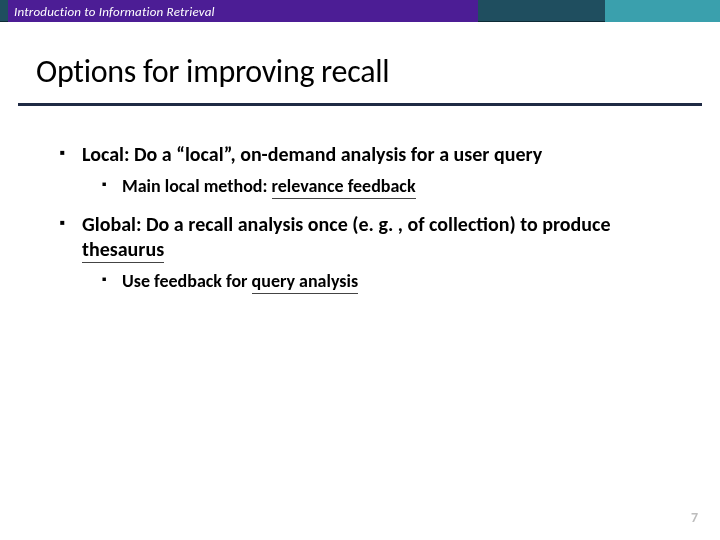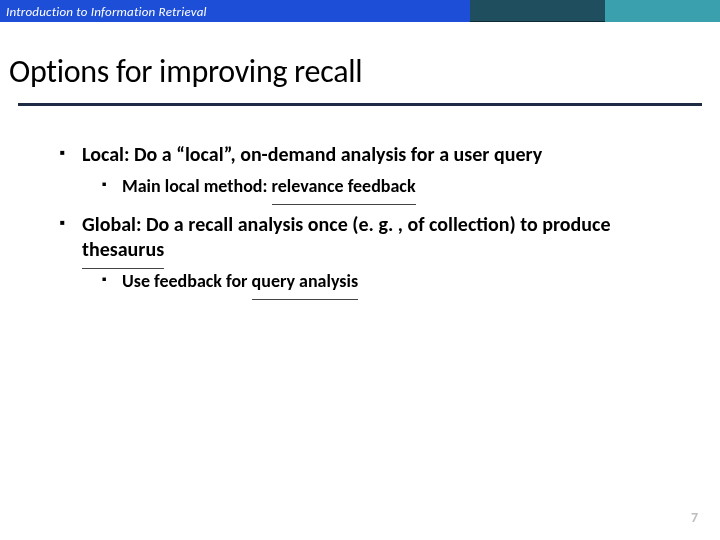--- a/index.html
+++ b/index.html
@@ -1,31 +1,31 @@
 <!DOCTYPE html>
 <html><head>
 <meta charset="utf-8">
 <style>
   * { box-sizing: border-box; margin: 0; padding: 0; }
   html, body { width: 720px; height: 540px; font-family: Calibri, "Segoe UI", sans-serif; background: #fff; color: #000; }
   .header-bar { height: 22px; background: #1f4e5f; border-bottom: 1px solid #0d2b36; position: relative; }
-  .header-bar .title-band { position: absolute; left: 0; top: 0; height: 22px; width: 470px; background: #1d4ed8; display: flex; align-items: center; padding-left: 6px; }
+  .header-bar .title-band { position: absolute; left: 8px; top: 0; height: 22px; width: 470px; background: #4c1d95; display: flex; align-items: center; padding-left: 6px; }
   .header-bar .title-band span { color: #ffffff; font-style: italic; font-size: 13px; letter-spacing: 0.2px; }
   .header-bar .accent { position: absolute; right: 0; top: 0; height: 22px; width: 115px; background: #3aa0ad; }
-  .title-area { padding: 30px 22px 6px 9px; }
+  .title-area { padding: 30px 22px 6px 36px; }
   .slide-title { font-size: 32px; font-weight: 400; letter-spacing: -0.3px; }
   .title-rule { height: 3px; background: #1f2a44; margin: 6px 18px 0 18px; }
   .content { padding: 36px 46px 0 60px; font-size: 20px; line-height: 1.25; }
   ul { list-style: none; }
   .lvl1 > li { position: relative; padding-left: 22px; margin-bottom: 14px; font-weight: bold; }
   .lvl1 > li::before { content: "\25AA"; position: absolute; left: 0; top: 2px; font-size: 14px; color: #000; }
   .lvl2 { margin-top: 8px; margin-left: 20px; font-size: 18px; }
   .lvl2 > li { position: relative; padding-left: 20px; margin-bottom: 6px; }
   .lvl2 > li::before { content: "\25AA"; position: absolute; left: 0; top: 2px; font-size: 12px; color: #000; }
-  .sub-underline { border-bottom: 1px solid #444; padding-bottom: 7px; }
+  .sub-underline { border-bottom: 1px solid #444; padding-bottom: 1px; }
   .page-num { position: absolute; right: 22px; bottom: 14px; font-size: 14px; color: #bdbdbd; font-weight: 600; }
   .slide { position: relative; width: 720px; height: 540px; }
 </style>
 </head>
 <body>
 
 <div class="slide">
 
   <div class="header-bar">
     <div class="title-band">

